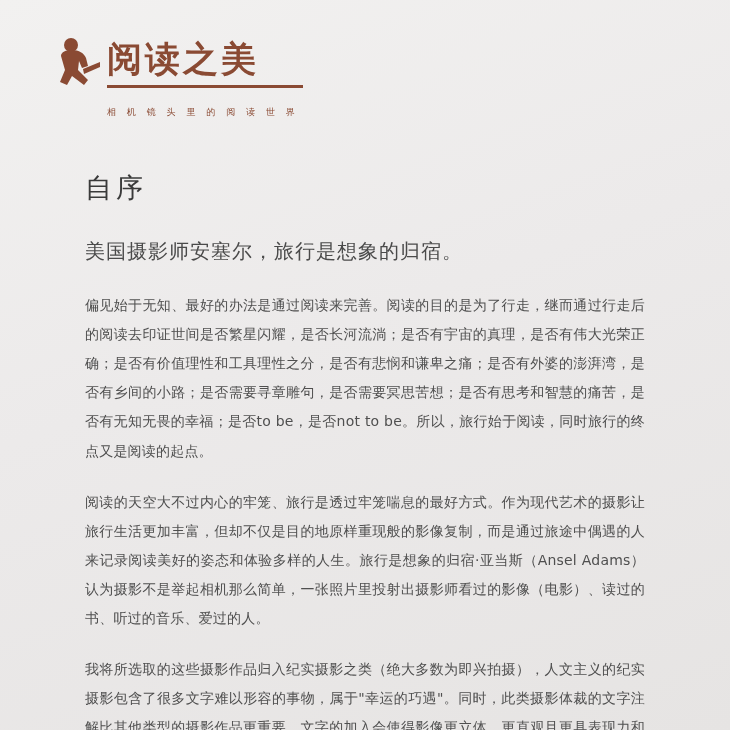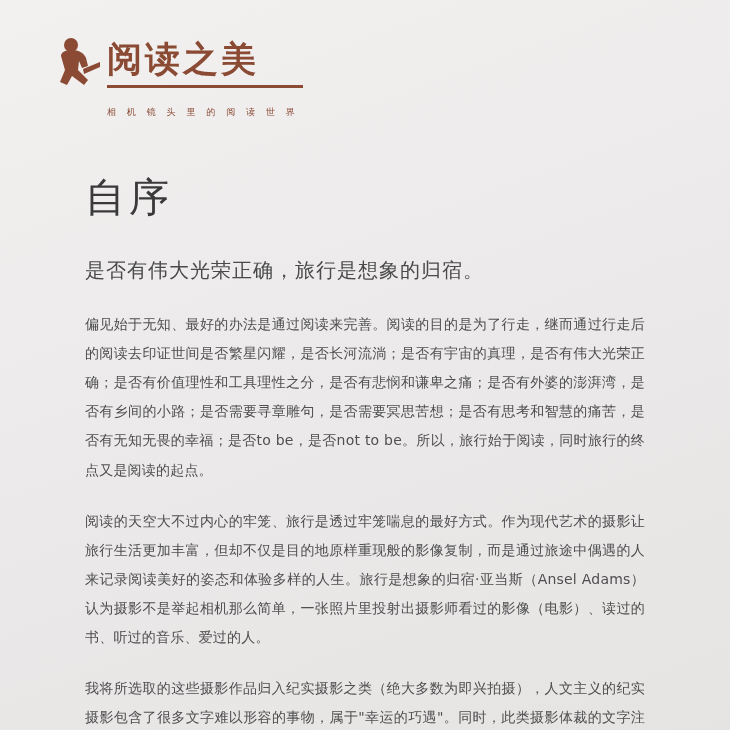--- a/index.html
+++ b/index.html
@@ -107,21 +107,21 @@
 
   
   .content {
     position: absolute;
     left: 85px;
     top: 170px;
     width: 560px;
   }
   .doc-title {
     font-family: "DejaVu Sans", sans-serif;
-    font-size: 40px;
+    font-size: 27px;
     color: #3a3a3a;
     letter-spacing: 4px;
     margin: 0 0 32px 0;
     font-weight: normal;
   }
   .doc-subtitle {
     font-family: "DejaVu Sans", sans-serif;
     font-size: 20px;
     color: #4a4a4a;
     letter-spacing: 1px;
@@ -160,21 +160,21 @@
         <div class="logo-rule"></div>
         <div class="logo-sub">相 机 镜 头 里 的 阅 读 世 界</div>
       </div>
     </div>
 
 
   </div>
 
   <div class="content">
     <h1 class="doc-title">自序</h1>
-    <h2 class="doc-subtitle">是否有伟大光荣正确，旅行是想象的归宿。</h2>
+    <h2 class="doc-subtitle">美国摄影师安塞尔，旅行是想象的归宿。</h2>
 
     <p class="para">偏见始于无知、最好的办法是通过阅读来完善。阅读的目的是为了行走，继而通过行走后的阅读去印证世间是否繁星闪耀，是否长河流淌；是否有宇宙的真理，是否有伟大光荣正确；是否有价值理性和工具理性之分，是否有悲悯和谦卑之痛；是否有外婆的澎湃湾，是否有乡间的小路；是否需要寻章雕句，是否需要冥思苦想；是否有思考和智慧的痛苦，是否有无知无畏的幸福；是否to be，是否not to be。所以，旅行始于阅读，同时旅行的终点又是阅读的起点。</p>
     <p class="para">阅读的天空大不过内心的牢笼、旅行是透过牢笼喘息的最好方式。作为现代艺术的摄影让旅行生活更加丰富，但却不仅是目的地原样重现般的影像复制，而是通过旅途中偶遇的人来记录阅读美好的姿态和体验多样的人生。旅行是想象的归宿·亚当斯（Ansel Adams）认为摄影不是举起相机那么简单，一张照片里投射出摄影师看过的影像（电影）、读过的书、听过的音乐、爱过的人。</p>
     <p class="para">我将所选取的这些摄影作品归入纪实摄影之类（绝大多数为即兴拍摄），人文主义的纪实摄影包含了很多文字难以形容的事物，属于"幸运的巧遇"。同时，此类摄影体裁的文字注解比其他类型的摄影作品更重要，文字的加入会使得影像更立体、更直观且更具表现力和影响力。通过旅行中的镜头记录下来的这些千态万状的阅读状态，可以看到阅读的目的不仅是"朝为田舍郎、暮登天子堂"，而且让我更多地体会到阅读者在喧嚣世界中的那份宁静和深沉。那种上帝视角下的卑微和自我内心的谦逊。用文字来描述这些对于我所珍视的创造性观察，能够记录他们所拥有的，发现他们未察觉的。</p>
 
   </div>
 
 </div>
 
 </body></html>

